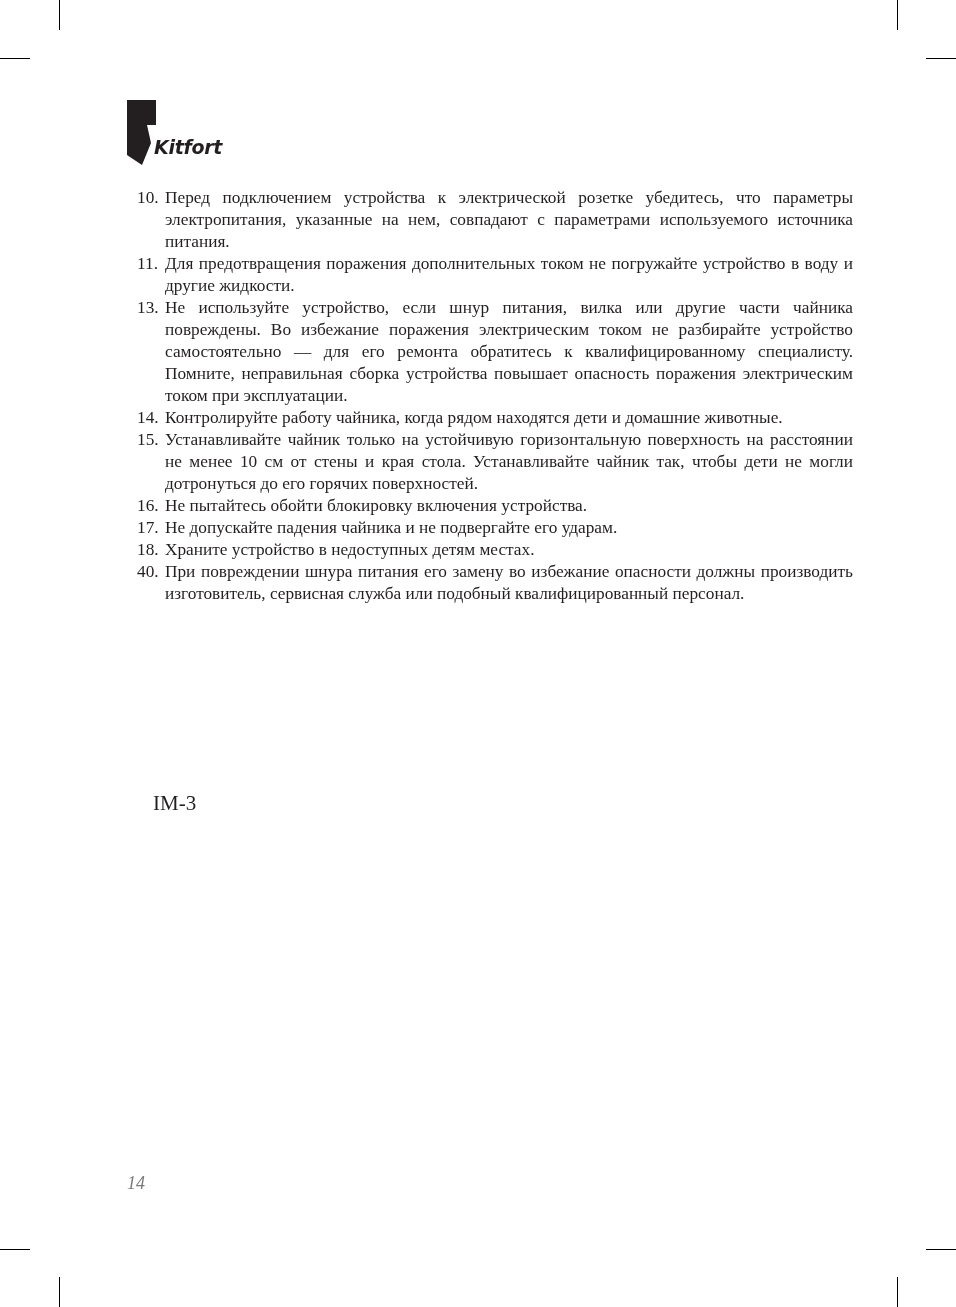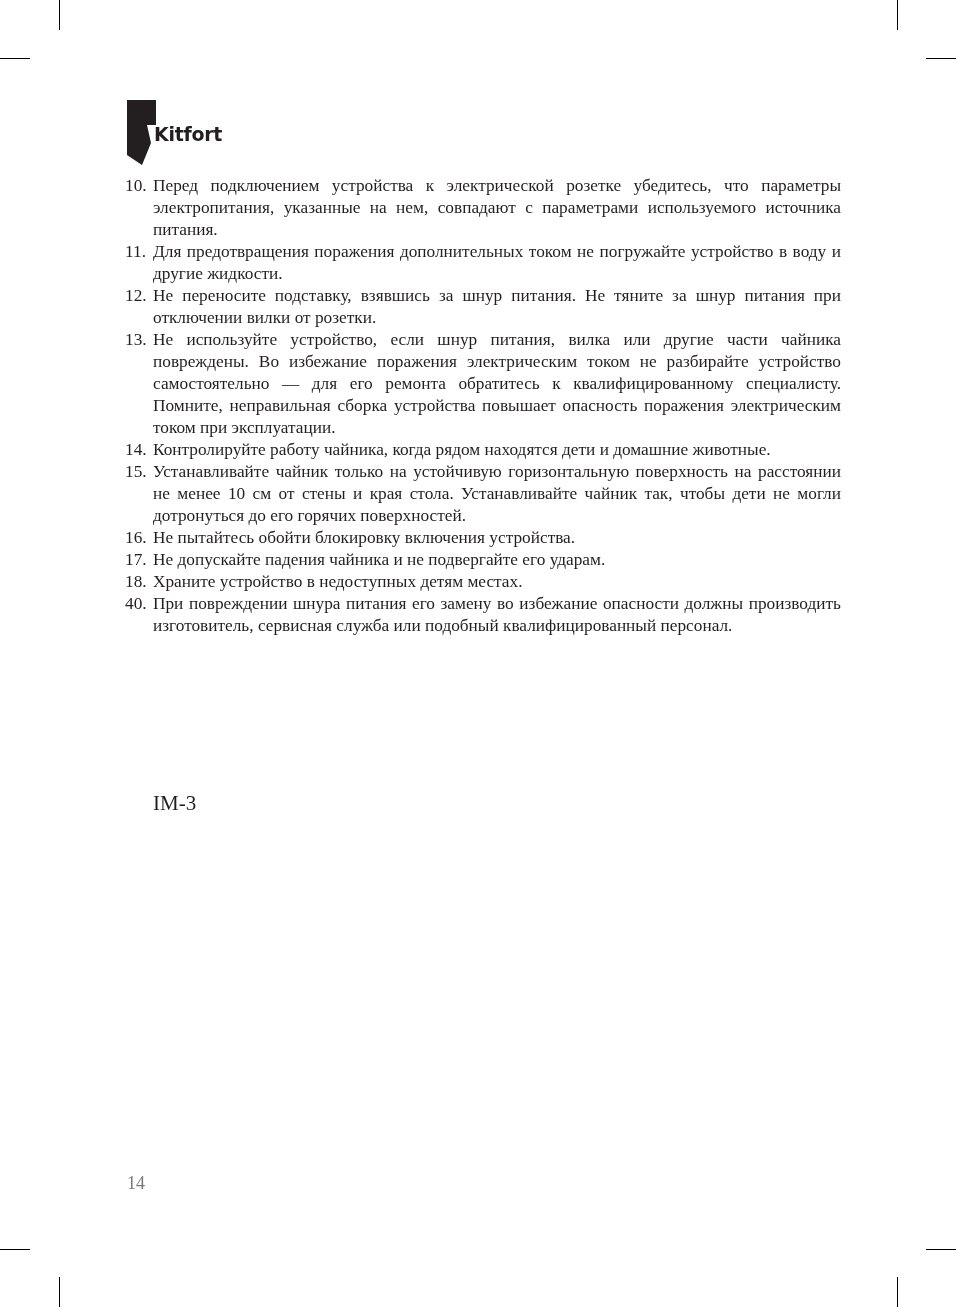--- a/index.html
+++ b/index.html
@@ -9,32 +9,32 @@
     font-family: "Liberation Serif", "DejaVu Serif", serif;
     color: #231f20;
   }
   .crop { position: absolute; background: #000; }
   .crop.v { width: 1px; height: 30px; }
   .crop.h { height: 1px; width: 30px; }
 
   .logo { position: absolute; left: 126px; top: 99px; width: 110px; height: 50px; }
   .logo svg { position: absolute; left: 0; top: 0; }
   .logo-text {
-    position: absolute; left: 28px; top: 24px;
+    position: absolute; left: 28px; top: 37px;
     font-family: "DejaVu Sans", "Liberation Sans", sans-serif;
-    font-weight: bold; font-size: 19px; letter-spacing: -0.3px; color: #231f20;
+    font-weight: bold; font-size: 19px; letter-spacing: -0.3px; color: #231f20; font-style: italic;
   }
 
-  .list { position: absolute; left: 120px; top: 175px; width: 721px; margin: 0; padding: 0; list-style: none; }
+  .list { position: absolute; left: 120px; top: 175px; width: 721px; margin: 12px; padding: 0; list-style: none; }
   .item { position: relative; padding-left: 33px; font-size: 17.3px; line-height: 22px; text-align: justify; }
   .num { position: absolute; left: 5px; top: 0; }
   .item-text { display: block; }
 
   .model { position: absolute; left: 153px; top: 791px; font-size: 21px; }
-  .page-num { position: absolute; left: 127px; top: 1173px; font-size: 18px; color: #7a7a7a; }
+  .page-num { position: absolute; left: 127px; top: 1173px; font-size: 18px; color: #7a7a7a; font-style: italic; }
 </style>
 </head>
 <body>
 
 <div class="crop v" style="left:59px; top:0;"></div>
 <div class="crop h" style="left:0; top:58px;"></div>
 <div class="crop v" style="left:897px; top:0;"></div>
 <div class="crop h" style="left:926px; top:58px;"></div>
 <div class="crop h" style="left:0; top:1249px;"></div>
 <div class="crop v" style="left:59px; top:1277px;"></div>
@@ -49,24 +49,20 @@
 </div>
 
 <ol class="list">
   <li class="item">
     <span class="num">10.</span>
     <span class="item-text">Перед подключением устройства к электрической розетке убедитесь, что параметры электропитания, указанные на нем, совпадают с параметрами используемого источника питания.</span>
   </li>
   <li class="item">
     <span class="num">11.</span>
     <span class="item-text">Для предотвращения поражения дополнительных током не погружайте устройство в воду и другие жидкости.</span>
-  </li>
-  <li class="item">
-    <span class="num">12.</span>
-    <span class="item-text">Не переносите подставку, взявшись за шнур питания. Не тяните за шнур питания при отключении вилки от розетки.</span>
   </li>
   <li class="item">
     <span class="num">13.</span>
     <span class="item-text">Не используйте устройство, если шнур питания, вилка или другие части чайника повреждены. Во избежание поражения электрическим током не разбирайте устройство самостоятельно — для его ремонта обратитесь к квалифицированному специалисту. Помните, неправильная сборка устройства повышает опасность поражения электрическим током при эксплуатации.</span>
   </li>
   <li class="item">
     <span class="num">14.</span>
     <span class="item-text">Контролируйте работу чайника, когда рядом находятся дети и домашние животные.</span>
   </li>
   <li class="item">

